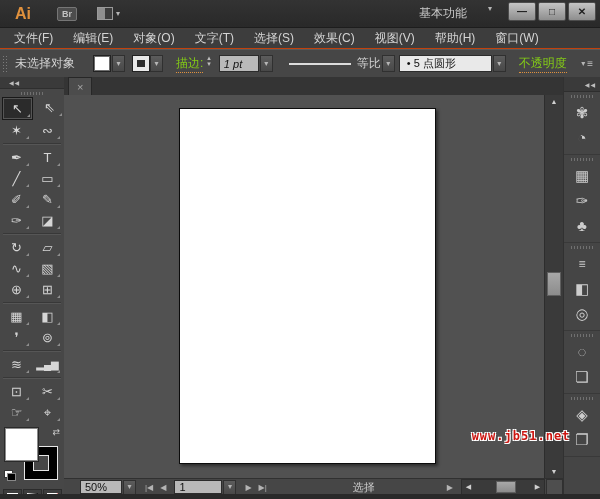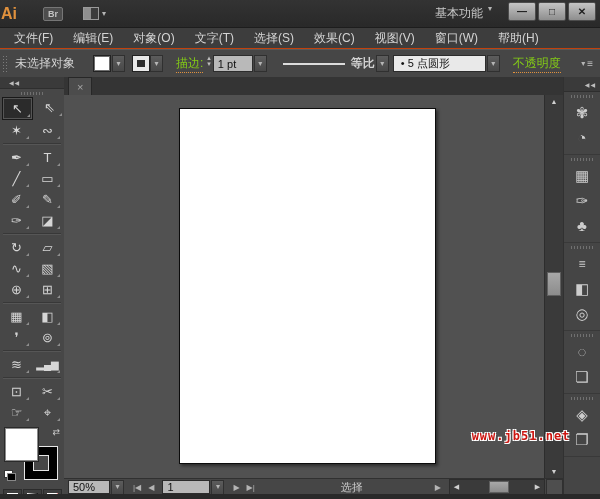--- a/index.html
+++ b/index.html
@@ -3,27 +3,27 @@
 <meta charset="utf-8">
 <style>
   html,body{margin:0;padding:0;background:#222;}
   #app{position:relative;width:600px;height:499px;background:#3f3f3f;overflow:hidden;
        font-family:"Liberation Sans",sans-serif;color:#cfcfcf;-webkit-user-select:none;}
   .dots{background-image:radial-gradient(rgba(255,255,255,.05) 1px,transparent 1px);background-size:3px 3px;}
 
   
   .titlebar{position:absolute;left:0;top:0;right:0;height:27px;background:linear-gradient(#333,#292929);
             border-bottom:1px solid #1d1d1d;display:flex;align-items:center;}
-  .ai-logo{color:#e0913d;font-weight:bold;font-size:16px;margin-left:1px;letter-spacing:0;}
+  .ai-logo{color:#e0913d;font-weight:bold;font-size:16px;margin-left:15px;letter-spacing:0;}
   .br-badge{margin-left:26px;font-size:9px;font-weight:bold;color:#c2c2c2;background:#4d4d4d;
             border:1px solid #767676;border-radius:2px;padding:1px 4px;}
   .ws-switch{margin-left:20px;display:flex;align-items:center;gap:3px;}
   .ws-grid{width:14px;height:11px;border:1px solid #9a9a9a;background:linear-gradient(90deg,#8f8f8f 0 7px,#3c3c3c 7px);}
   .caret{font-size:8px;color:#b5b5b5;line-height:1;}
-  .ws-label{margin-left:auto;display:flex;align-items:flex-start;gap:5px;color:#c9c9c9;font-size:12px;font-family:Liberation Serif, serif;}
+  .ws-label{margin-left:auto;display:flex;align-items:flex-start;gap:21px;color:#c9c9c9;font-size:12px;font-family:Liberation Serif, serif;}
   .winbtns{display:flex;gap:2px;margin-left:16px;margin-right:4px;align-self:flex-start;margin-top:2px;}
   .winbtn{width:26px;height:17px;background:linear-gradient(#c4c4c4,#8e8e8e);border:1px solid #4c4c4c;
           border-radius:2px;color:#1d1d1d;font-size:10px;font-weight:bold;display:flex;align-items:center;justify-content:center;cursor:pointer;}
 
   
   .menubar{position:absolute;left:0;top:28px;right:0;height:20px;background:#3d3d3d;border-bottom:6px solid #c2410c;
            display:flex;align-items:center;padding-left:4px;}
   .menu-item{font-size:12px;color:#d4d4d4;padding:2px 10px;cursor:default;}
 
   
@@ -33,23 +33,23 @@
   .sel-status{margin-left:8px;color:#d2d2d2;}
   .swatch-fill{margin-left:18px;width:16px;height:15px;background:#fff;border:1px solid #222;box-shadow:0 0 0 1px #6e6e6e inset;}
   .swatch-stroke{margin-left:8px;width:16px;height:15px;background:#2d2d2d;border:4px solid #e9e9e9;box-sizing:border-box;outline:1px solid #222;}
   .mini-drop{width:11px;height:15px;background:linear-gradient(#5c5c5c,#484848);border:1px solid #303030;margin-left:1px;
              display:flex;align-items:center;justify-content:center;cursor:pointer;}
   .link-orange{color:#84cc16;border-bottom:1px dotted #e0913d;margin-left:13px;cursor:pointer;}
   .stepper{display:flex;flex-direction:column;margin-left:4px;line-height:0;}
   .stepper span{font-size:7px;color:#bdbdbd;height:6px;cursor:pointer;}
   .field{background:#b9b9b9;color:#111;border:1px solid #2c2c2c;height:15px;display:flex;align-items:center;
          padding:0 4px;font-size:11px;}
-  .f-strokew{width:30px;margin-left:2px;}
+  .f-strokew{width:30px;margin-left:8px;font-style:italic;}
   .line-preview{width:62px;height:2px;background:#dcdcdc;margin-left:16px;}
-  .profile-label{margin-left:6px;color:#d2d2d2;font-weight:bold;}
+  .profile-label{margin-left:6px;color:#d2d2d2;}
   .f-brush{width:80px;margin-left:4px;background:#e9e9e9;padding-left:7px;}
   .flyout{margin-left:auto;margin-right:7px;display:flex;align-items:center;gap:2px;cursor:pointer;}
   .flyout .bars{font-size:10px;color:#c2c2c2;}
 
   
   .toolbar{position:absolute;left:0;top:77px;width:64px;bottom:5px;background:#474747;border-right:1px solid #323232;}
   .tb-head{height:11px;background:#3a3a3a;border-bottom:1px solid #2e2e2e;display:flex;align-items:center;padding-left:9px;
            font-size:6px;color:#bdbdbd;letter-spacing:1px;cursor:pointer;}
   .handle{width:22px;height:3px;margin:3px auto 2px;background-image:repeating-linear-gradient(90deg,#707070 0 1px,transparent 1px 3px);}
   .tool-row{display:flex;}
@@ -88,21 +88,21 @@
 
   
   .vscroll{position:absolute;top:95px;bottom:21px;right:37px;width:18px;background:#3a3a3a;border-left:1px solid #2d2d2d;}
   .vs-btn{height:13px;display:flex;align-items:center;justify-content:center;font-size:7px;color:#d0d0d0;cursor:pointer;}
   .vs-thumb{position:absolute;left:2px;right:2px;top:177px;height:22px;background:linear-gradient(#a8a8a8,#8c8c8c);border:1px solid #5f5f5f;cursor:pointer;}
   .vs-down{position:absolute;bottom:0;left:0;right:0;}
 
   
   .statusbar{position:absolute;left:64px;right:37px;top:478px;height:16px;background:#464646;border-top:1px solid #303030;
              display:flex;align-items:center;font-size:10px;}
-  .sb-zoom{width:32px;height:12px;margin-left:4px;}
+  .sb-zoom{width:32px;height:12px;margin-left:16px;}
   .sb-nav{display:flex;align-items:center;gap:7px;margin-left:9px;color:#b3b3b3;font-size:8px;}
   .sb-art{width:38px;height:12px;}
   .sb-tool{margin-left:86px;color:#cdcdcd;font-size:11px;}
   .sb-fly{margin-left:72px;font-size:8px;color:#b3b3b3;cursor:pointer;}
   .hscroll{margin-left:8px;display:flex;align-items:center;height:14px;flex:1;background:#3a3a3a;border:1px solid #2d2d2d;}
   .hs-btn{width:13px;text-align:center;font-size:7px;color:#d0d0d0;cursor:pointer;}
   .hs-track{flex:1;position:relative;height:100%;}
   .hs-thumb{position:absolute;left:38%;top:1px;bottom:1px;width:18px;background:linear-gradient(#a8a8a8,#8c8c8c);border:1px solid #5f5f5f;cursor:pointer;}
   .sb-corner{width:15px;height:14px;background:#4e4e4e;border:1px solid #303030;margin-left:1px;}
 
@@ -148,22 +148,22 @@
   </div>
 
   <div class="menubar dots">
       <span class="menu-item">文件(F)</span>
       <span class="menu-item">编辑(E)</span>
       <span class="menu-item">对象(O)</span>
       <span class="menu-item">文字(T)</span>
       <span class="menu-item">选择(S)</span>
       <span class="menu-item">效果(C)</span>
       <span class="menu-item">视图(V)</span>
+      <span class="menu-item">帮助(H)</span>
       <span class="menu-item">窗口(W)</span>
-      <span class="menu-item">帮助(H)</span>
     </div>
 
   <div class="controlbar dots">
     <span class="grip"></span>
     <span class="sel-status">未选择对象</span>
     <span class="swatch-fill"></span>
     <span class="mini-drop">
         <span class="caret">▾</span>
       </span>
     <span class="swatch-stroke"></span>

